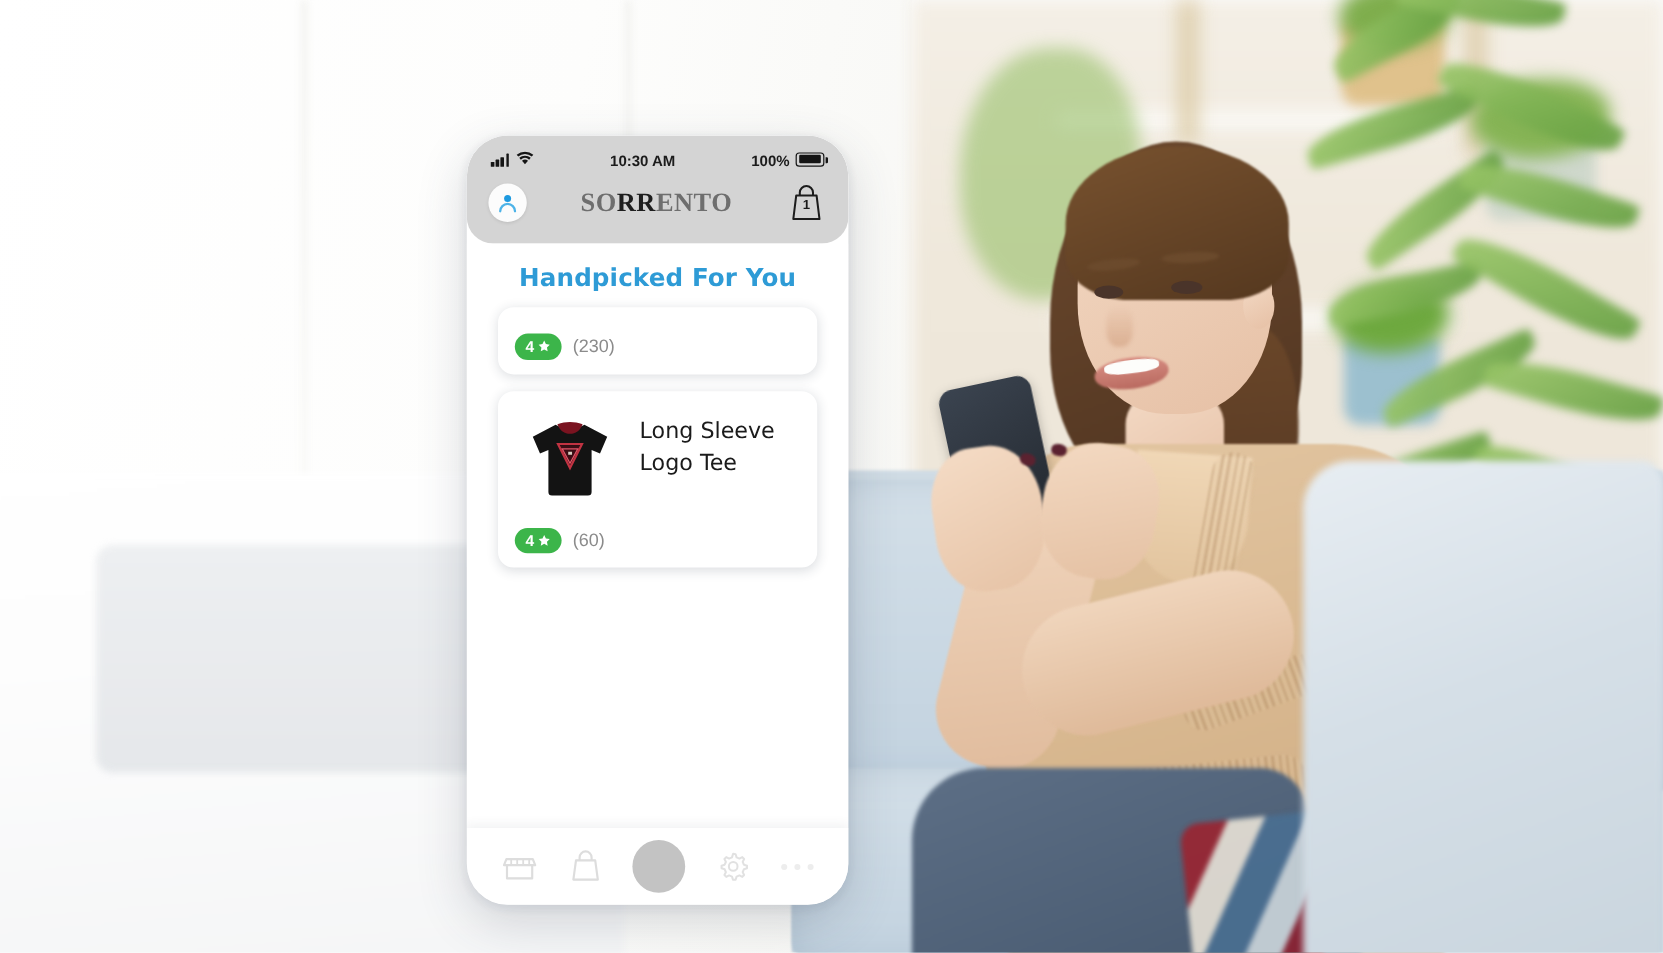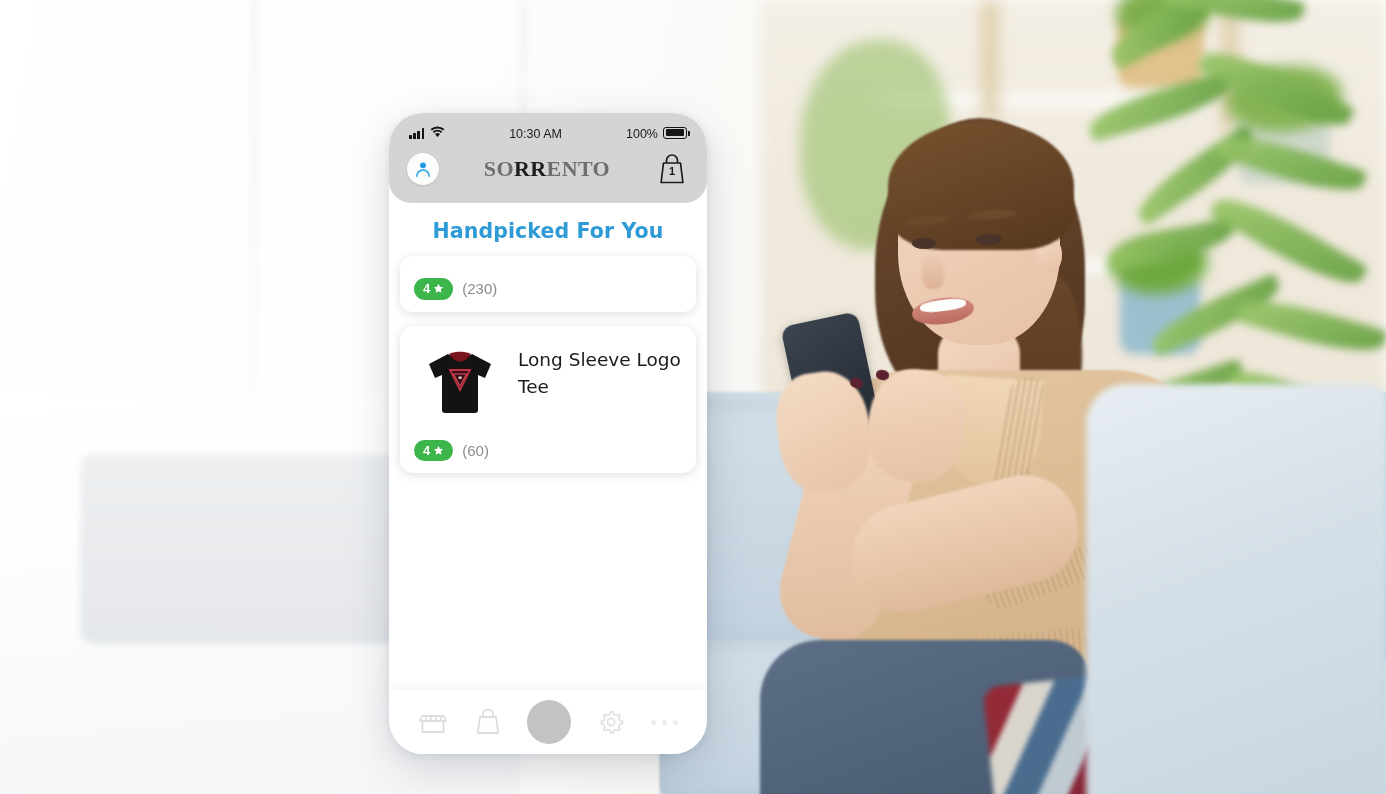--- a/index.html
+++ b/index.html
@@ -201,21 +201,21 @@
     background:#ffffff; border-radius:34px;
     box-shadow:0 14px 42px rgba(60,70,90,.20), 0 2px 10px rgba(60,70,90,.10);
     overflow:hidden; z-index:30;
   }
   .phone-head {
     background:#d4d4d4; padding:10px 14px 16px;
     border-radius:34px 34px 22px 22px;
   }
   .statusbar {
     display:flex; align-items:center; justify-content:space-between;
-    font-size:12.5px; font-weight:400; color:#1b1b1b; padding:3px 6px 0;
+    font-size:12.5px; font-weight:700; color:#1b1b1b; padding:3px 6px 0;
   }
   .sb-left { display:flex; align-items:center; gap:6px; }
   .sb-right { display:flex; gap:5px; }
   .bars { display:flex; align-items:flex-end; gap:1.6px; height:11px; }
   .bars i { width:2.6px; background:#151515; border-radius:.5px; display:block; }
   .bars i:nth-child(1){height:4px}.bars i:nth-child(2){height:6px}
   .bars i:nth-child(3){height:8.5px}.bars i:nth-child(4){height:11px}
   .batt {
     width:24px; height:12px; border:1.6px solid #141414; border-radius:3px;
     position:relative; display:inline-block;
@@ -238,21 +238,21 @@
     font-size:22px; font-weight:700; letter-spacing:.4px;
   }
   .brand .g { color:#6e6e6e; }
   .brand .d { color:#1e1e1e; }
   .cart { width:34px; height:36px; position:relative; }
   .cart-count {
     position:absolute; left:0; right:0; top:14px; text-align:center;
     font-size:11px; font-weight:600; color:#1a1a1a;
   }
 
-  .screen { background:#fff; padding:0 11px; }
+  .screen { background:#fff; padding:0 26px; }
   .section-title {
     text-align:center; color:#2e9bd6; font-weight:700;
     font-size:20.5px; letter-spacing:.1px; padding:16px 0 13px;
     font-family:"DejaVu Sans", sans-serif;
   }
 
   .card {
     background:#fff; border-radius:13px; margin-bottom:14px;
     box-shadow:0 2px 10px rgba(40,50,70,.16);
     padding:12px 14px 12px; position:relative;

